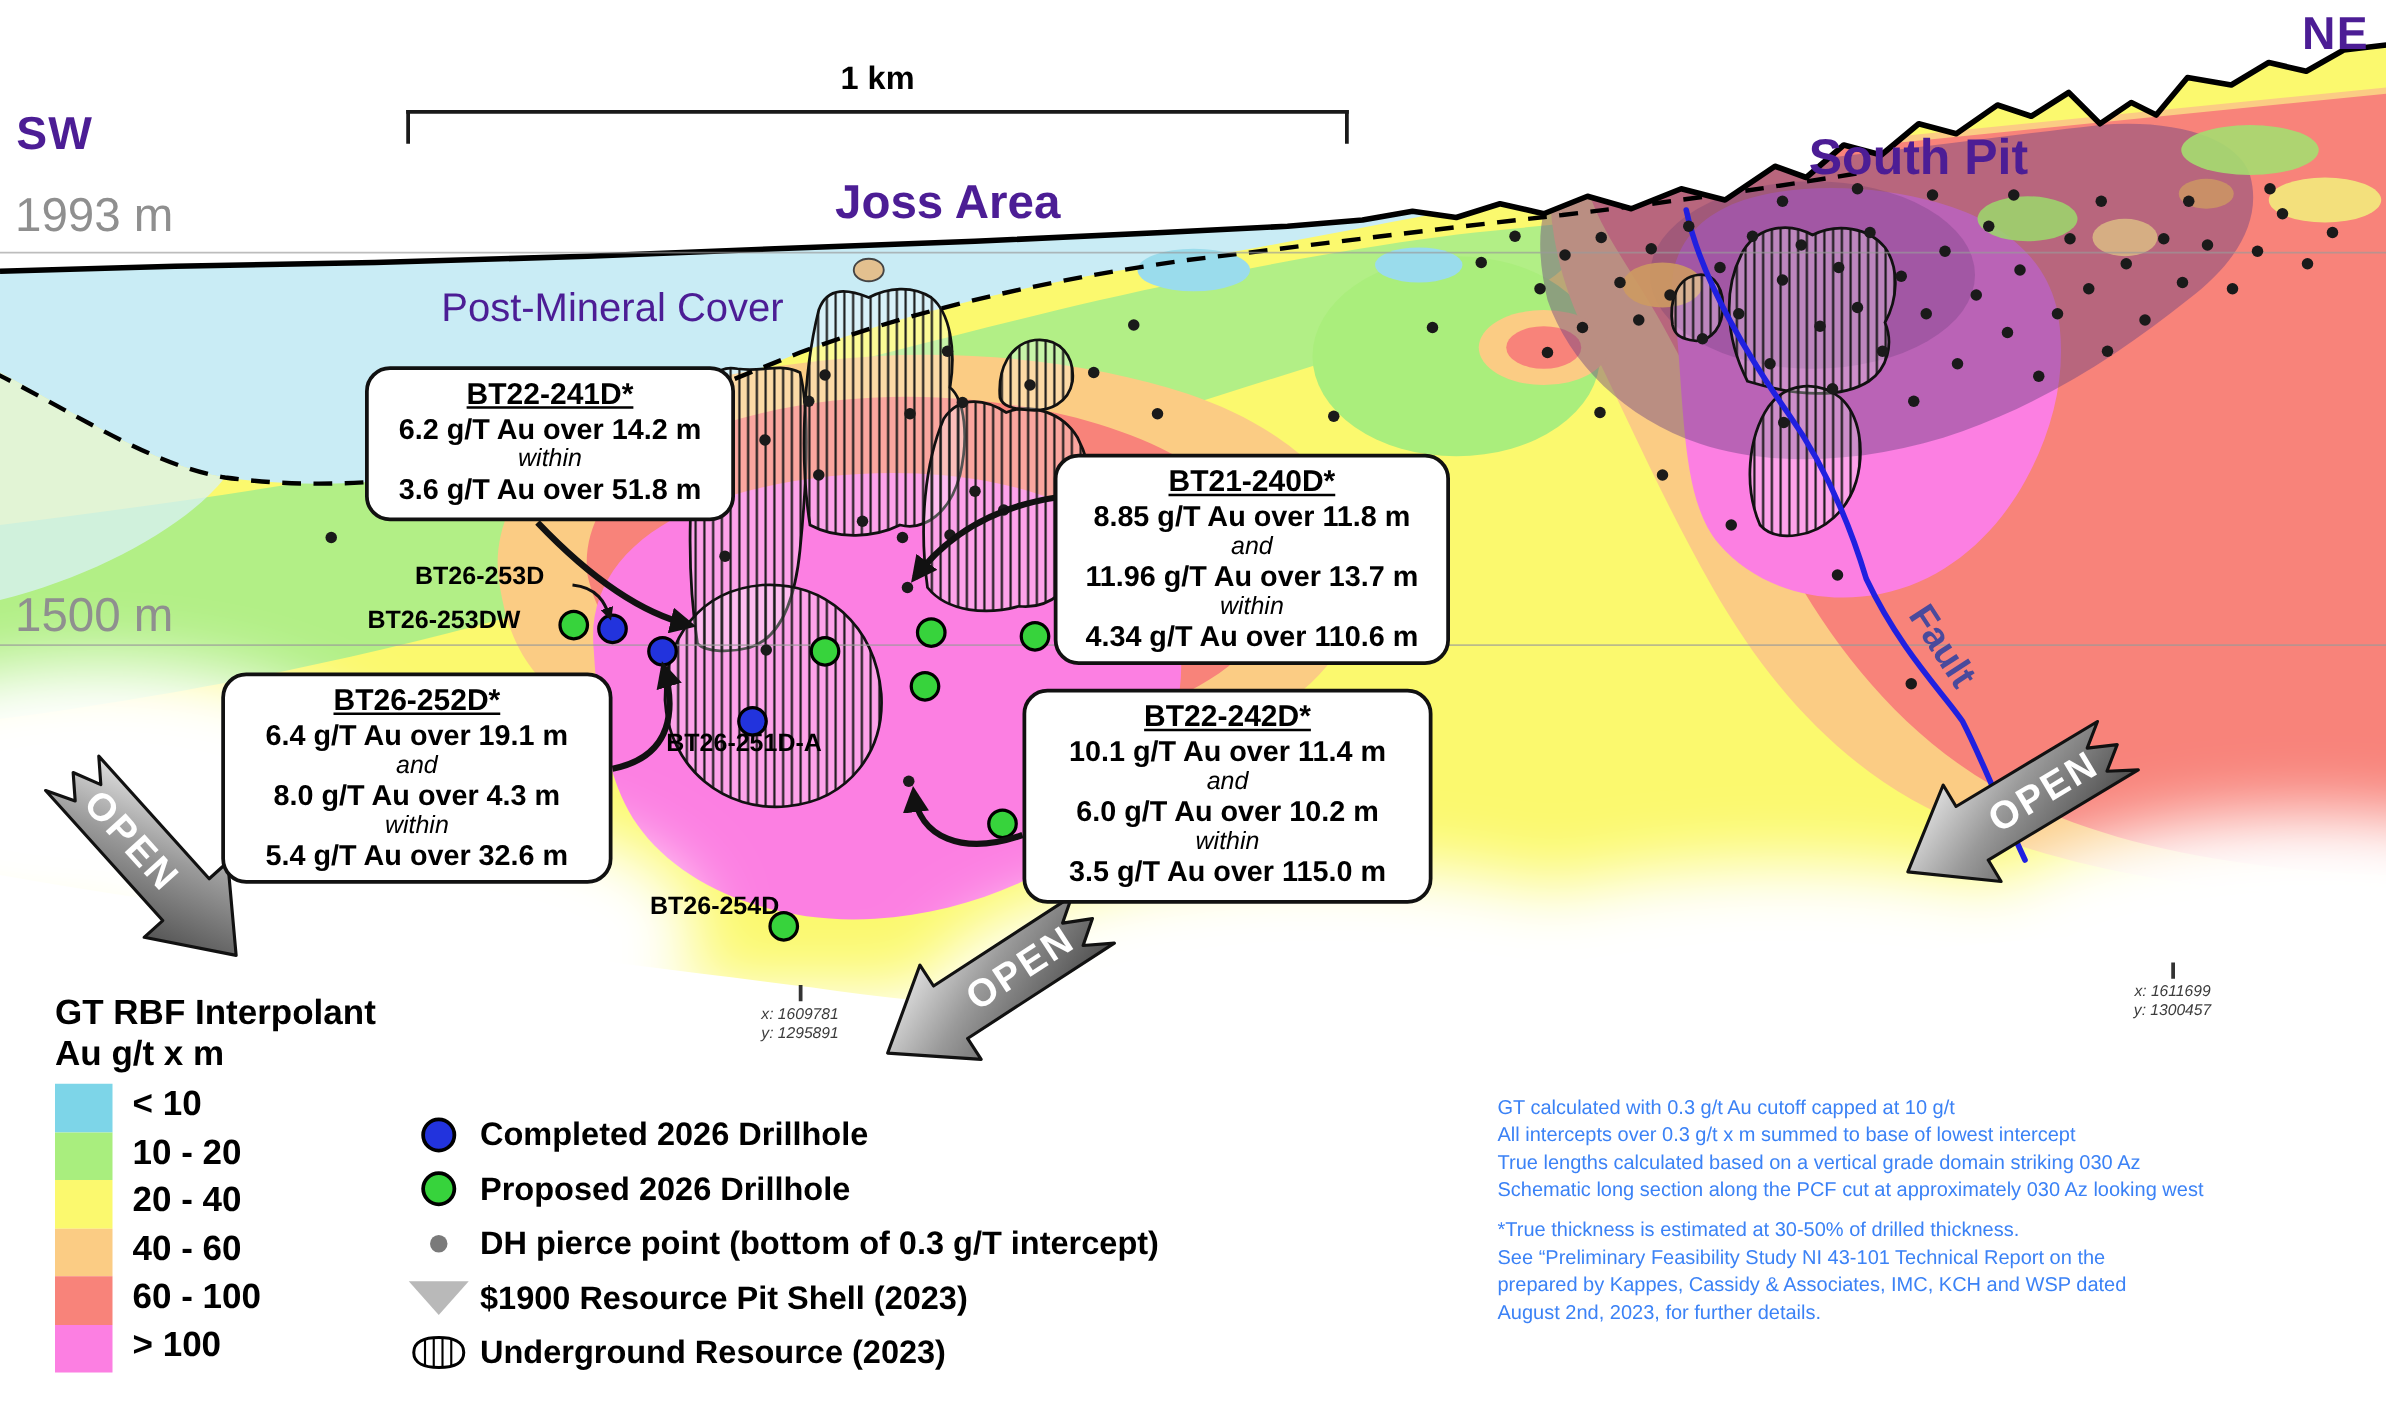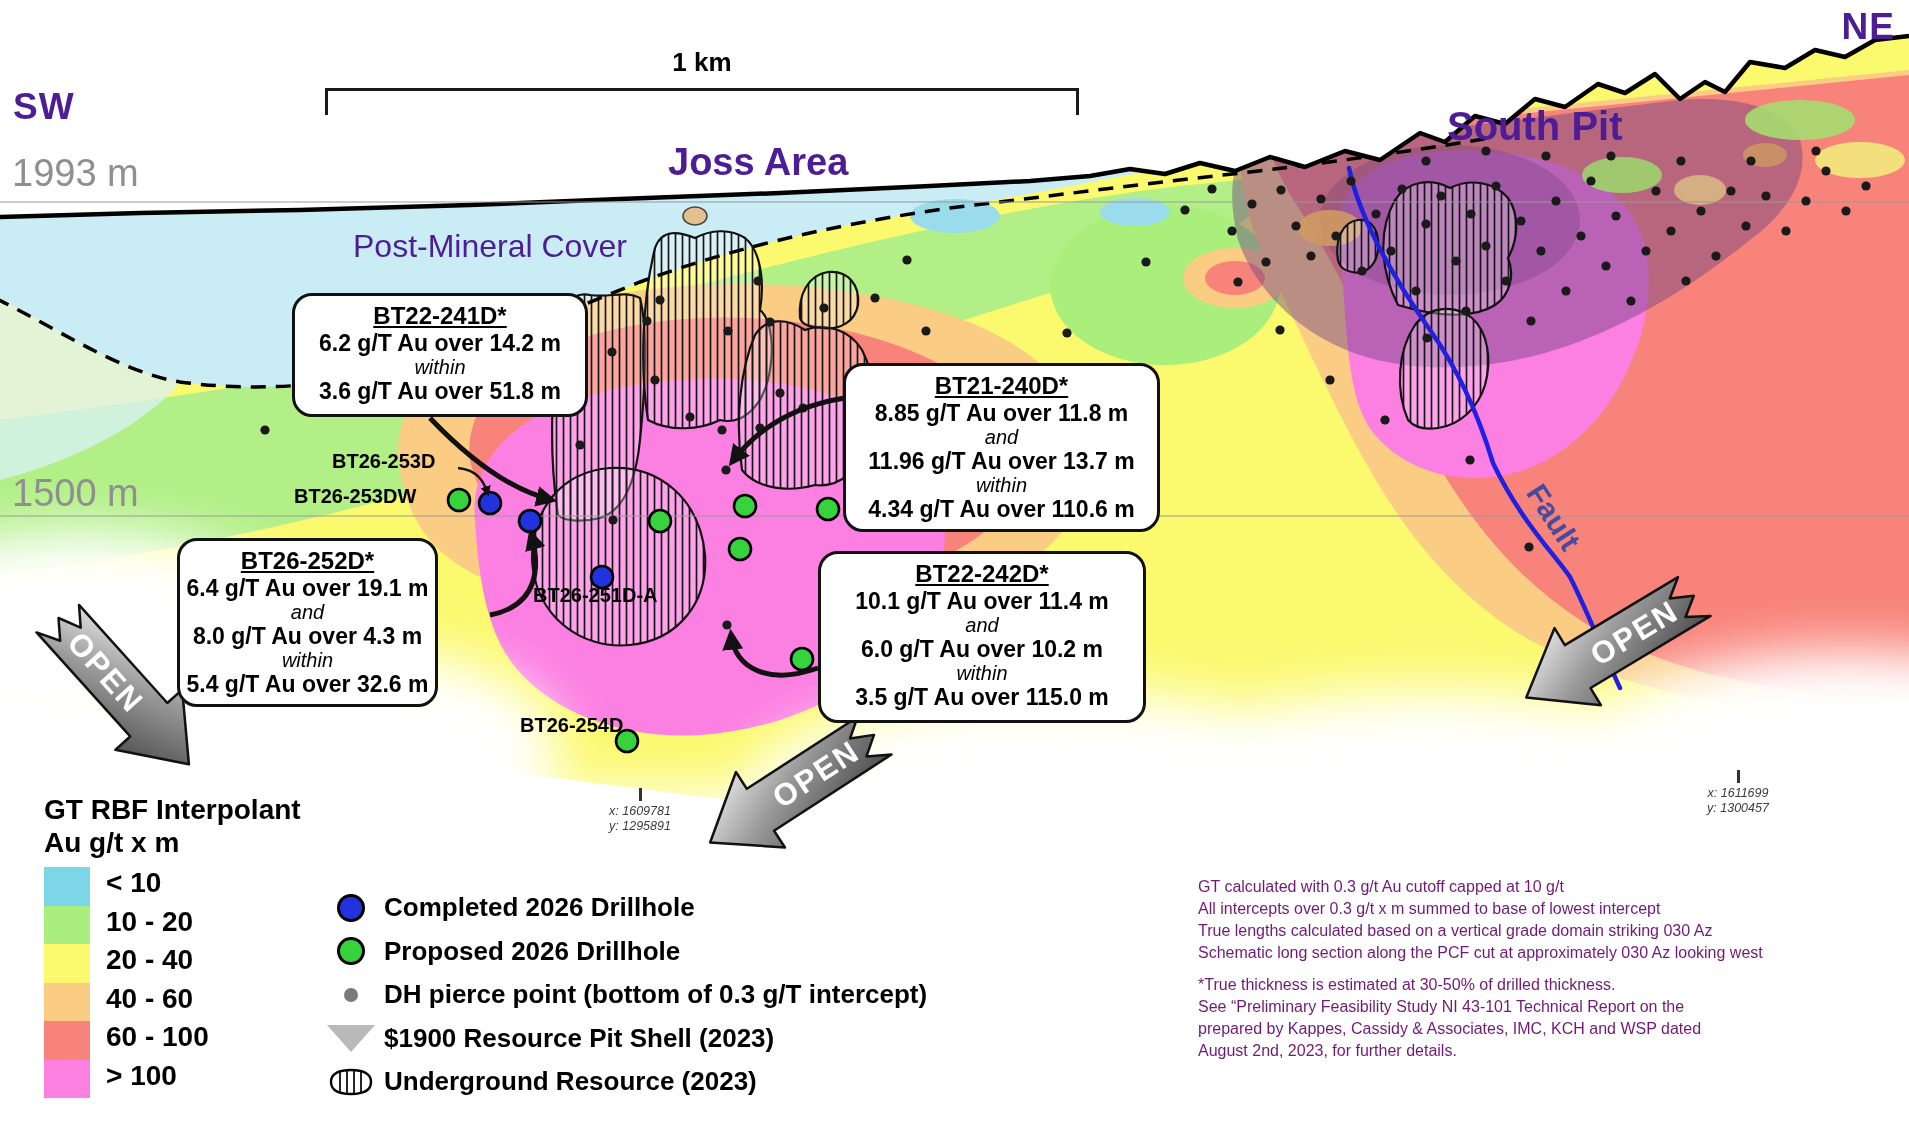--- a/index.html
+++ b/index.html
@@ -18,21 +18,21 @@
   .scalebar .klabel{position:absolute;left:0;right:0;top:-44px;text-align:center;
             font-size:26px;font-weight:bold;}
   
   .callout{position:absolute;z-index:4;background:#fff;border:3.5px solid #111;border-radius:20px;
            box-sizing:border-box;text-align:center;padding:6px 4px 6px 4px;}
   .co-title{font-size:24px;font-weight:bold;text-decoration:underline;line-height:28px;}
   .co-val{font-size:23px;font-weight:bold;line-height:27px;}
   .co-conj{font-size:20px;font-style:italic;line-height:21px;}
   .co1{left:292px;top:293px;width:296px;min-height:124px;}
   .co2{left:843px;top:363px;width:317px;min-height:169px;}
-  .co3{left:177px;top:538px;width:261px;min-height:167px;}
+  .co3{left:177px;top:538px;width:313px;min-height:167px;}
   .co4{left:818px;top:551px;width:328px;min-height:172px;}
   .dlabel{position:absolute;z-index:3;font-size:20px;font-weight:bold;white-space:nowrap;}
   .dl1{left:332px;top:450px;}
   .dl2{left:294px;top:485px;}
   .dl3{left:533px;top:584px;}
   .dl4{left:520px;top:714px;}
   
   .coordm{position:absolute;z-index:3;width:96px;text-align:center;color:#3c3c3c;font-style:italic;}
   .cm1{left:592px;top:788px;}
   .cm2{left:1690px;top:770px;}
@@ -47,21 +47,21 @@
   
   .slegend{position:absolute;left:318px;top:886px;z-index:3;}
   .srow{display:flex;align-items:center;height:43.5px;}
   .sicon{width:66px;flex:none;display:flex;justify-content:center;align-items:center;}
   .slabel{font-size:26px;font-weight:bold;}
   .ic-circle{width:22px;height:22px;border-radius:50%;border:3px solid #000;box-sizing:content-box;}
   .ic-dot{width:14px;height:14px;border-radius:50%;background:#7a7a7a;}
   .ic-tri{width:0;height:0;border-left:24px solid transparent;border-right:24px solid transparent;
           border-top:27px solid #b9b9b9;}
   
-  .notes{position:absolute;left:1198px;top:876px;z-index:3;color:#701a75;}
+  .notes{position:absolute;left:1198px;top:876px;z-index:3;color:#3b82f6;}
   .notes div{font-size:16px;line-height:22px;white-space:nowrap;}
   .npara{margin-bottom:10px;}
 </style>
 </head>
 <body>
 
 <div class="stage">
 
   <svg class="base" width="1909" height="1139" viewBox="0 0 1909 1139">
     <defs>

